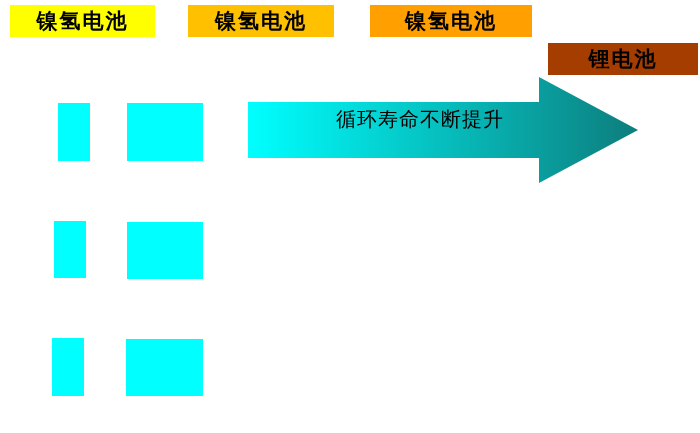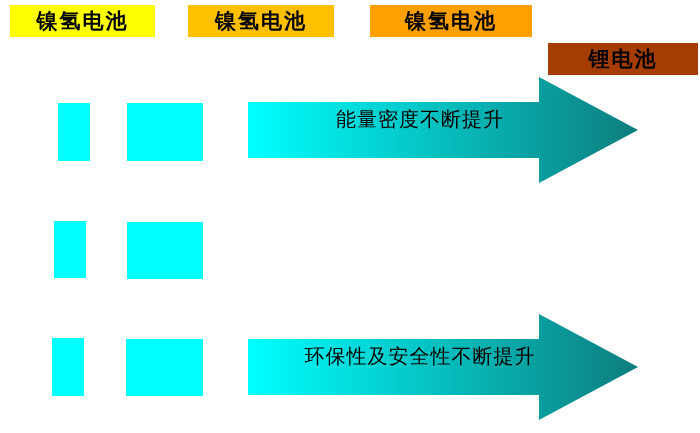--- a/index.html
+++ b/index.html
@@ -57,25 +57,22 @@
   <div class="hbox b3" style="background-color: rgb(255, 160, 0);">
     <span>镍氢电池</span>
   </div>
   <div class="hbox b4" style="background-color: rgb(165, 60, 0); margin-top: 38px;">
     <span>锂电池</span>
   </div>
 
   <div class="bar r1s"></div>
   <div class="bar r1m"></div>
   <div class="arrow r1a">
-    <span class="arrow-label">能量密度不断提升</span>
+    <span class="arrow-label">循环寿命不断提升</span>
   </div>
 
   <div class="bar r2s"></div>
   <div class="bar r2m"></div>
 
   <div class="bar r3s"></div>
   <div class="bar r3m"></div>
-  <div class="arrow r3a">
-    <span class="arrow-label">环保性及安全性不断提升</span>
-  </div>
 
 </div>
 
 </body></html>

